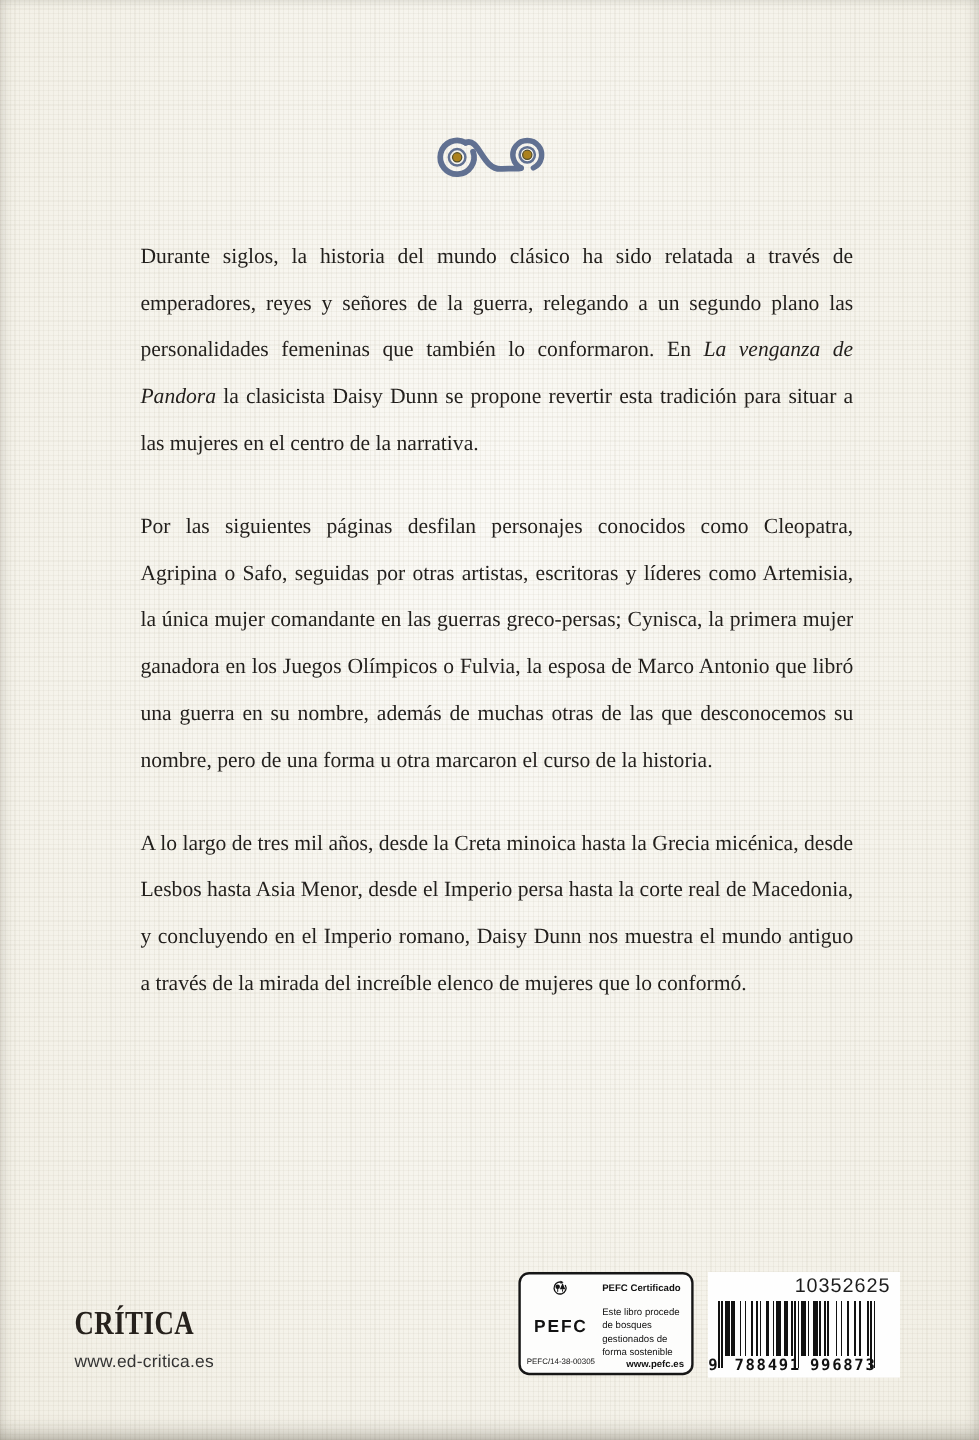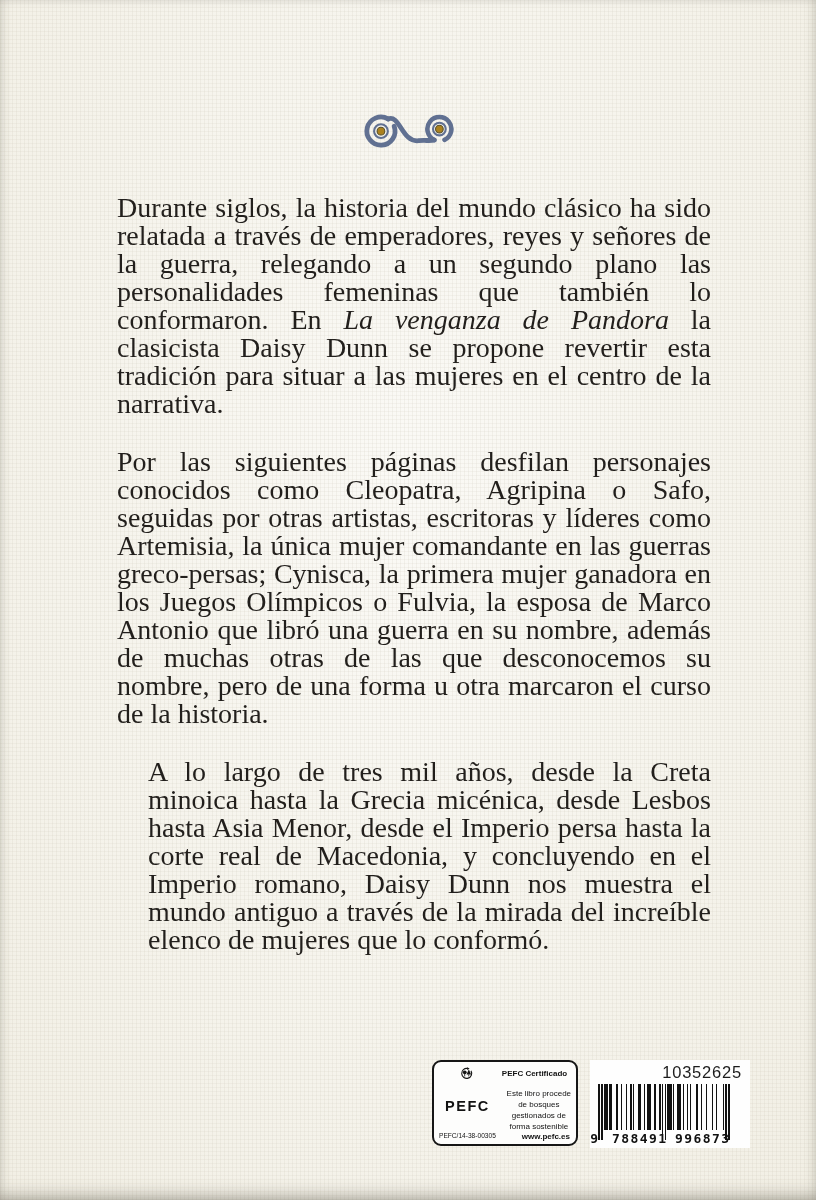--- a/index.html
+++ b/index.html
@@ -21,25 +21,25 @@
       inset 0 6px 10px -7px rgba(95,90,78,.18);
   }
 
   
   .ornament{position:absolute;left:358px;top:104px;width:96px;height:48px;opacity:.93;}
 
   
   .synopsis{
     position:absolute;left:117px;top:194px;width:594px;
     color:#221f1c;
-    font-size:28px;line-height:28px;
+    font-size:18px;line-height:39px;
     text-align:justify;
   }
   .synopsis p{margin:0 0 30px 0;}
-  .synopsis p:last-child{margin-bottom:0;margin-left:31px;}
+  .synopsis p:last-child{margin-bottom:0;}
   .synopsis em{font-style:italic;}
 
   
   .publisher{position:absolute;left:62px;top:1088px;color:#26211c;}
   .publisher-name{
     font-family:"Liberation Serif",serif;font-weight:bold;
     font-size:28px;letter-spacing:.5px;
     transform:scaleX(.8);transform-origin:left bottom;
     white-space:nowrap;
   }
@@ -54,21 +54,21 @@
     background:#fdfdfc;border:2.2px solid #161616;border-radius:9px;
     box-sizing:border-box;display:flex;padding:5px 6px 4px 5px;
     font-family:"Liberation Sans",sans-serif;color:#121212;
   }
   .pefc-left{width:64px;display:flex;flex-direction:column;align-items:center;justify-content:space-between;gap:17px;}
   .pefc-logo{width:50px;height:41px;}
   .pefc-wordmark{font-weight:bold;font-size:14.5px;letter-spacing:1.5px;line-height:1;margin-top:1px;}
   .pefc-code{font-size:6.6px;line-height:1;margin-top:3px;white-space:nowrap;}
   .pefc-right{flex:1;display:flex;flex-direction:column;padding:2px 0 1px 6px;}
   .pefc-cert{font-size:8px;font-weight:bold;line-height:1.2;}
-  .pefc-desc{font-size:8px;line-height:1.4;margin-top:9px;width:74px;text-align:center;}
+  .pefc-desc{font-size:8px;line-height:1.4;margin-top:9px;width:74px;}
   .pefc-site{font-size:8px;font-weight:bold;margin-top:auto;padding-left:20px;}
 
   
   .barcode-panel{
     position:absolute;left:590px;top:1060px;width:160px;height:88px;
     background:#fefefe;box-sizing:border-box;
     font-family:"DejaVu Sans Mono","Liberation Mono",monospace;color:#111;
   }
   .barcode-sku{
     position:absolute;right:8px;top:3px;
@@ -97,20 +97,24 @@
     <circle cx="22" cy="25" r="3.7" fill="#a6790f" stroke="#4a431c" stroke-width="1"></circle>
     <circle cx="78" cy="23" r="3.7" fill="#a6790f" stroke="#4a431c" stroke-width="1"></circle>
   </svg>
 
   <div class="synopsis">
     <p><span>Durante siglos, la historia del mundo clásico ha sido relatada a través de emperadores, reyes y señores de la guerra, relegando a un segundo plano las personalidades femeninas que también lo conformaron. En </span><em>La venganza de Pandora</em><span> la clasicista Daisy Dunn se propone revertir esta tradición para situar a las mujeres en el centro de la narrativa.</span></p>
     <p>Por las siguientes páginas desfilan personajes conocidos como Cleopatra, Agripina o Safo, seguidas por otras artistas, escritoras y líderes como Artemisia, la única mujer comandante en las guerras greco-persas; Cynisca, la primera mujer ganadora en los Juegos Olímpicos o Fulvia, la esposa de Marco Antonio que libró una guerra en su nombre, además de muchas otras de las que desconocemos su nombre, pero de una forma u otra marcaron el curso de la historia.</p>
     <p>A lo largo de tres mil años, desde la Creta minoica hasta la Grecia micénica, desde Lesbos hasta Asia Menor, desde el Imperio persa hasta la corte real de Macedonia, y concluyendo en el Imperio romano, Daisy Dunn nos muestra el mundo antiguo a través de la mirada del increíble elenco de mujeres que lo conformó.</p>
   </div>
 
+  <div class="publisher">
+    <div class="publisher-name">CRÍTICA</div>
+    <div class="publisher-site">www.ed-critica.es</div>
+  </div>
 
   <div class="pefc">
     <div class="pefc-left">
       <svg class="pefc-logo" viewBox="0 0 60 46" xmlns="http://www.w3.org/2000/svg">
         <path d="M 43.3 12.75 A 16.5 16.5 0 1 1 31.9 4.75" fill="none" stroke="#151515" stroke-width="3.6"></path>
         <polygon points="30,0.6 38.6,5.0 30.6,9.8" fill="#151515"></polygon>
         <circle cx="22.5" cy="17.5" r="6.3" fill="#151515"></circle>
         <rect x="21.2" y="22" width="2.7" height="9.5" fill="#151515"></rect>
         <polygon points="36,7.5 43.5,24.5 28.5,24.5" fill="#151515"></polygon>
         <rect x="34.6" y="24.5" width="2.7" height="6.5" fill="#151515"></rect>

